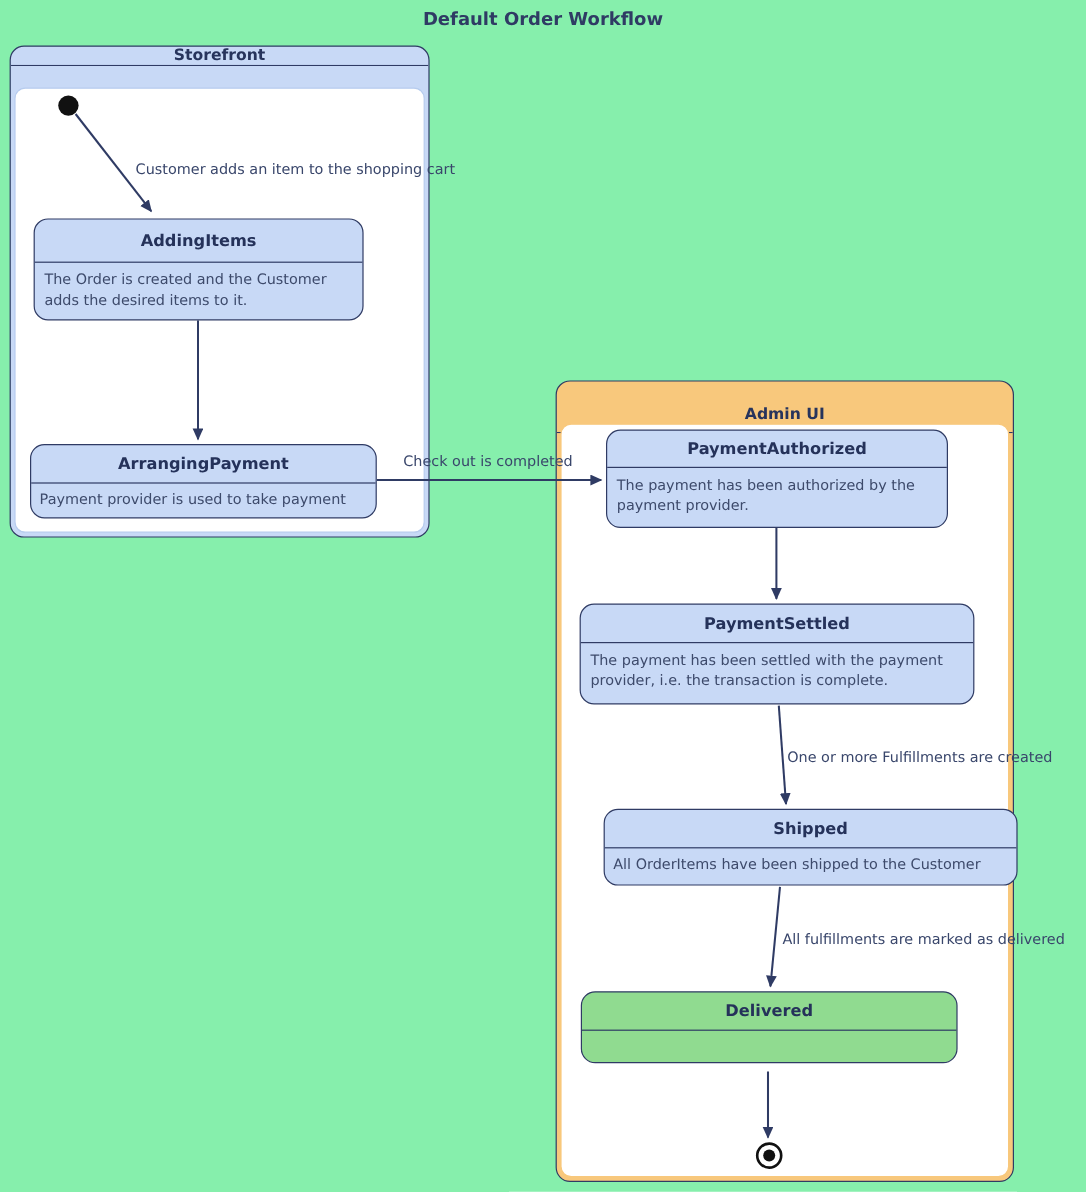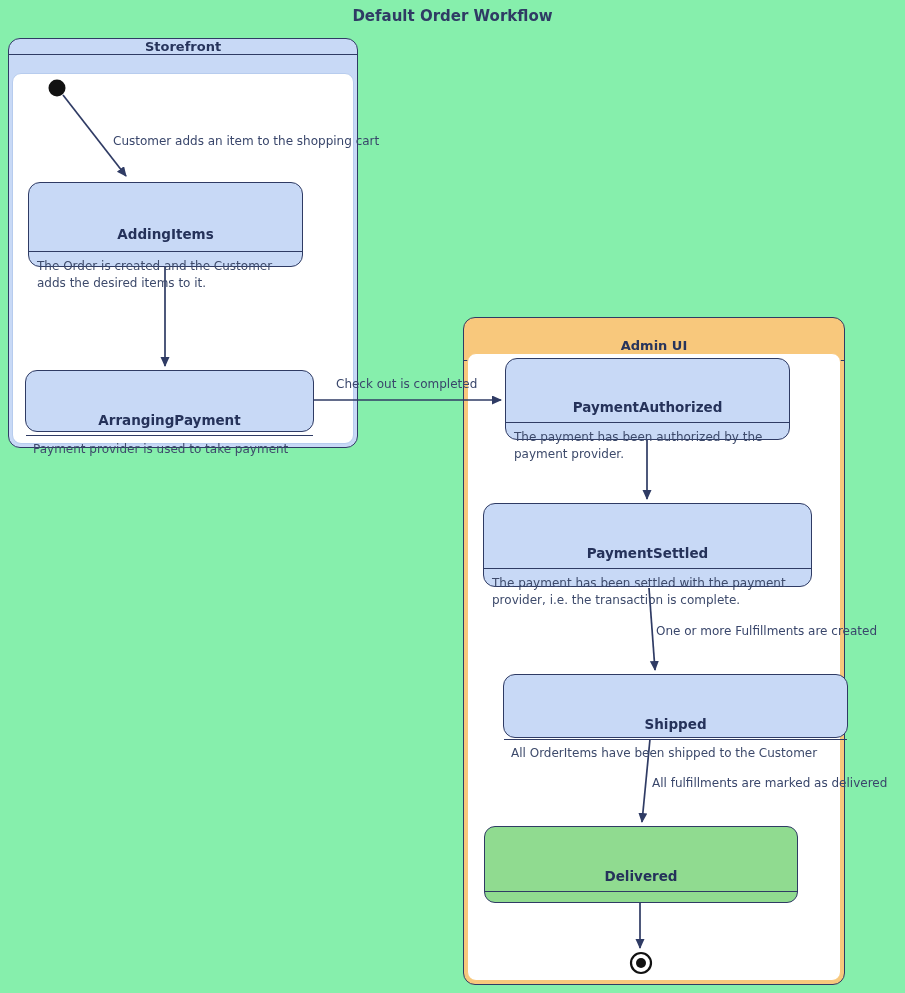--- a/index.html
+++ b/index.html
@@ -21,34 +21,34 @@
   .group-storefront{left:8px;top:38px;width:350px;height:410px;background:var(--blue);}
   .group-storefront .group-body{top:34px;border:1.5px solid var(--blue-border);}
   .group-admin{left:463px;top:317px;width:382px;height:668px;background:var(--orange);}
   .group-admin .group-header{height:31px;margin-top:12px;}
   .group-admin .group-body{top:35px;border:1.5px solid var(--orange);}
 
   .state{position:absolute;background:var(--blue);border:1.5px solid var(--navy);
     border-radius:12px;z-index:3;}
   .state-title{height:32px;display:flex;align-items:center;justify-content:center;
     font-size:13.5px;font-weight:bold;color:#25325A;border-bottom:1px solid var(--navy);
-    padding:0 8px;margin-top:33px;}
+    padding:0 8px;}
   .state-body{padding:6px 8px;font-size:12px;line-height:17px;color:var(--body-text);}
   .state-green{background:var(--green);}
 
   .state-adding{left:28px;top:182px;width:275px;height:85px;}
   .state-adding .state-title{height:36px;}
   .state-arranging{left:25px;top:370px;width:289px;height:62px;}
   .state-arranging .state-body{padding:5px 7px;}
   .state-pauth{left:505px;top:358px;width:285px;height:82px;}
   .state-pauth .state-title{height:31px;}
   .state-psettled{left:483px;top:503px;width:329px;height:84px;}
   .state-shipped{left:503px;top:674px;width:345px;height:64px;}
   .state-shipped .state-body{padding:5px 7px;}
-  .state-delivered{left:484px;top:826px;width:314px;height:77px;border-radius:11px;}
+  .state-delivered{left:484px;top:826px;width:314px;height:60px;}
   .state-delivered .state-body{padding:5px 6px;}
 
   .edge-label{position:absolute;font-size:12px;color:var(--label-text);
     white-space:nowrap;z-index:4;}
   .lbl-add{left:113px;top:134px;}
   .lbl-checkout{left:336px;top:377px;}
   .lbl-fulfill{left:656px;top:624px;}
   .lbl-delivered{left:652px;top:776px;}
 
   svg.edges{position:absolute;left:0;top:0;width:905px;height:993px;z-index:2;}

